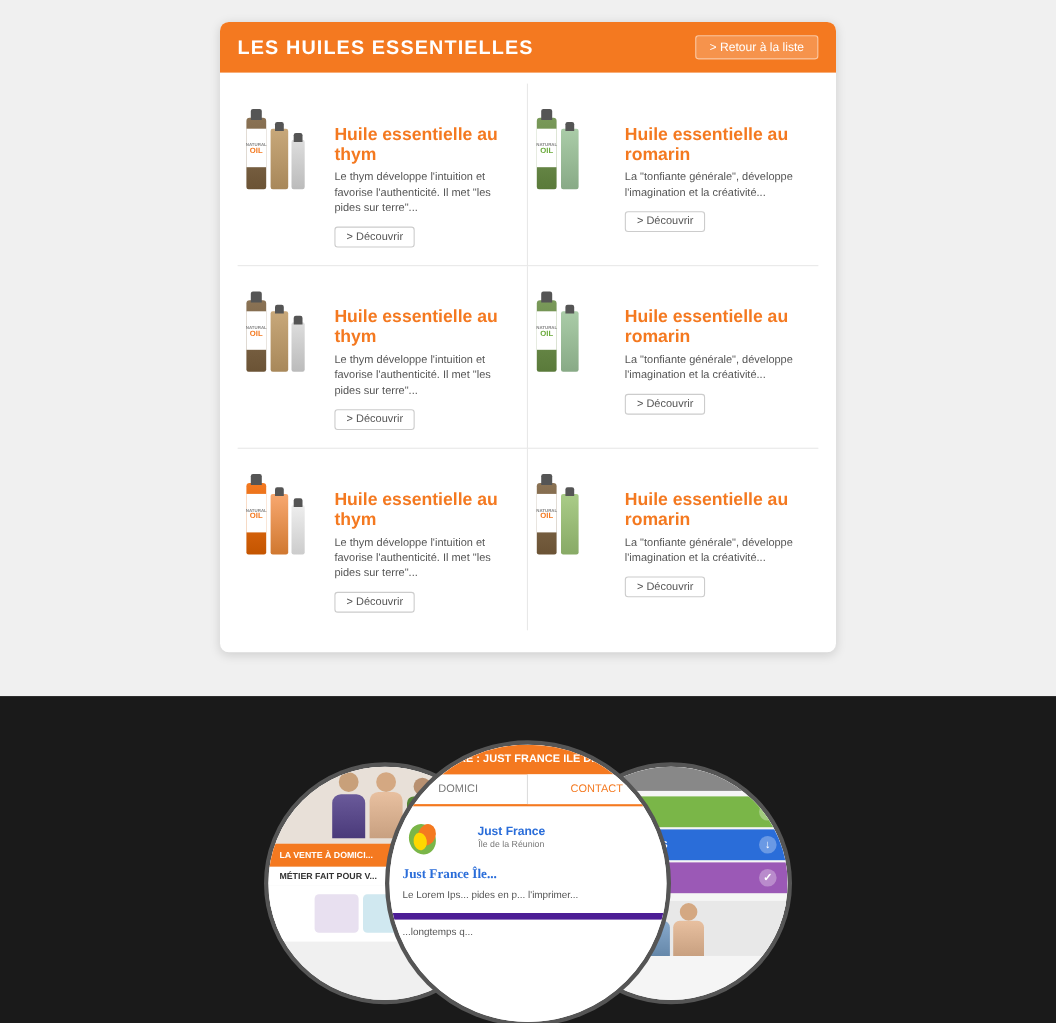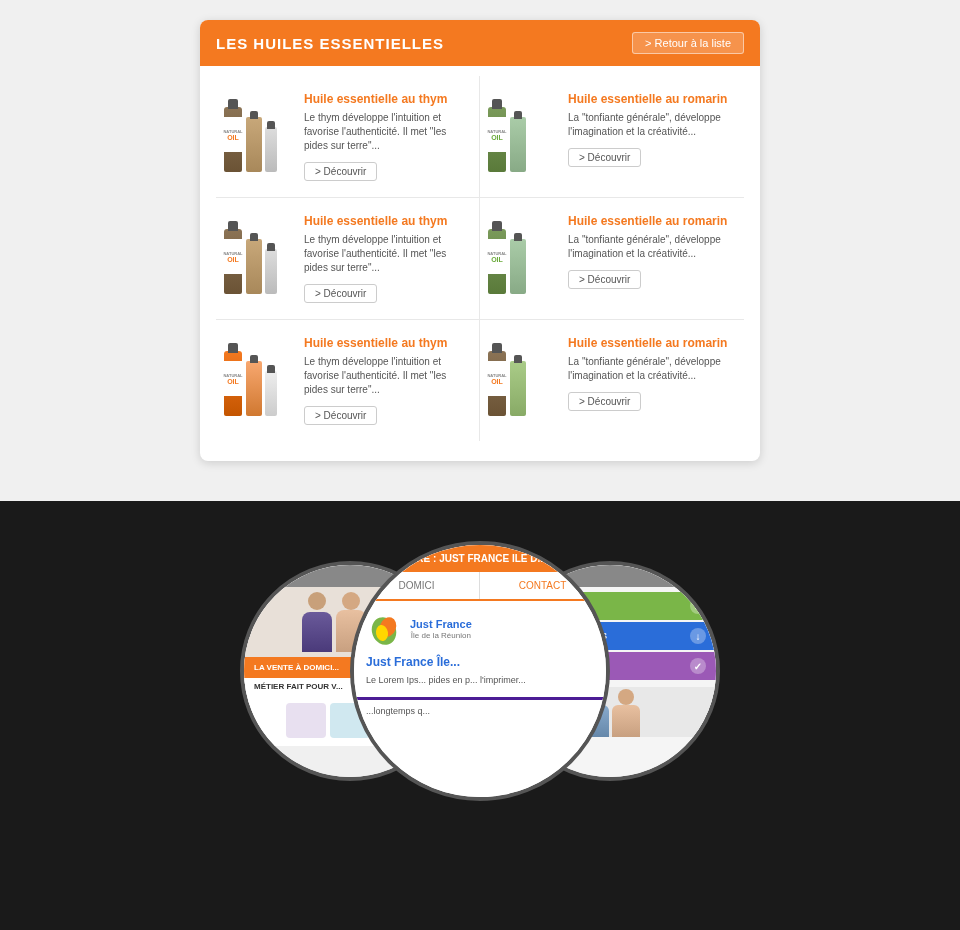--- a/index.html
+++ b/index.html
@@ -30,21 +30,21 @@
     .card-header {
       background: #f47920;
       padding: 12px 16px;
       display: flex;
       justify-content: space-between;
       align-items: center;
     }
 
     .card-title {
       color: #fff;
-      font-size: 15px;
+      font-size: 18px;
       font-weight: bold;
       letter-spacing: 1px;
     }
 
     .back-btn {
       background: rgba(255,255,255,0.2);
       border: 1px solid rgba(255,255,255,0.5);
       color: #fff;
       padding: 4px 12px;
       border-radius: 3px;
@@ -146,23 +146,24 @@
       background: #555;
       border-radius: 2px 2px 0 0;
     }
 
     .product-info {
       flex: 1;
     }
 
     .product-name {
       color: #f47920;
-      font-size: 12px;
+      font-size: 16px;
       font-weight: bold;
       margin-bottom: 5px;
+      margin-top: 22px;
     }
 
     .product-desc {
       color: #555;
       font-size: 10px;
       line-height: 1.4;
       margin-bottom: 8px;
     }
 
     .discover-btn {
@@ -311,39 +312,41 @@
       display: flex;
       align-items: center;
       gap: 8px;
       margin-bottom: 8px;
     }
 
     .just-france-logo {
       display: flex;
       flex-direction: column;
       align-items: center;
+      margin-left: 24px;
     }
 
     .logo-text {
       font-size: 11px;
       font-weight: bold;
       color: #2a6dd9;
       line-height: 1.2;
     }
 
     .logo-subtext {
       font-size: 8px;
       color: #777;
     }
 
     .circle-title {
       color: #2a6dd9;
       font-size: 12px;
       font-weight: bold;
       margin-bottom: 5px;
+      font-family: Liberation Serif, serif;
     }
 
     .circle-body-text {
       font-size: 9px;
       color: #555;
       line-height: 1.4;
     }
 
     
     .circle-right {
@@ -576,21 +579,20 @@
       </div>
     </div>
   </div>
 </div>
 
 <div class="bottom-section">
   <div class="circles-container">
 
     <div class="circle circle-left">
       <div class="circle-left-inner">
-        <div class="circle-left-header">Armorique</div>
         <div class="circle-left-people">
 
           <div style="display:flex;align-items:flex-end;gap:4px;padding-bottom:0">
             <div style="position:relative;width:30px;height:60px">
               <div style="width:18px;height:18px;border-radius:50%;background:#c8a07a;position:absolute;top:0;left:6px"></div>
               <div style="width:30px;height:40px;background:linear-gradient(#6a5a9a,#4a3a7a);border-radius:8px 8px 0 0;position:absolute;bottom:0;left:0"></div>
             </div>
             <div style="position:relative;width:30px;height:60px">
               <div style="width:18px;height:18px;border-radius:50%;background:#d4a882;position:absolute;top:0;left:6px"></div>
               <div style="width:30px;height:42px;background:linear-gradient(#e8c0a0,#c8a080);border-radius:8px 8px 0 0;position:absolute;bottom:0;left:0"></div>
@@ -626,21 +628,21 @@
               <ellipse cx="16" cy="22" rx="6" ry="8" fill="#ffd700" transform="rotate(-10 16 22)"></ellipse>
             </svg>
             <div class="just-france-logo">
               <span class="logo-text">Just France</span>
               <span class="logo-subtext">Île de la Réunion</span>
             </div>
           </div>
           <div class="circle-title">Just France Île...</div>
           <div class="circle-body-text">Le Lorem Ips... pides en p... l'imprimer...</div>
         </div>
-        <div style="padding:6px 12px;font-size:9px;color:#555;border-top:3px solid #4c1d95">...longtemps q...</div>
+        <div style="padding:6px 12px;font-size:9px;color:#555;border-top:6px solid #4c1d95">...longtemps q...</div>
       </div>
     </div>
 
     <div class="circle circle-right">
       <div class="circle-right-inner">
         <div class="circle-right-header">Just-Vital</div>
         <div class="circle-right-menu">
           <div class="menu-item-green">
             <span>NS SA PEAU</span>
             <div class="menu-icon">✓</div>

